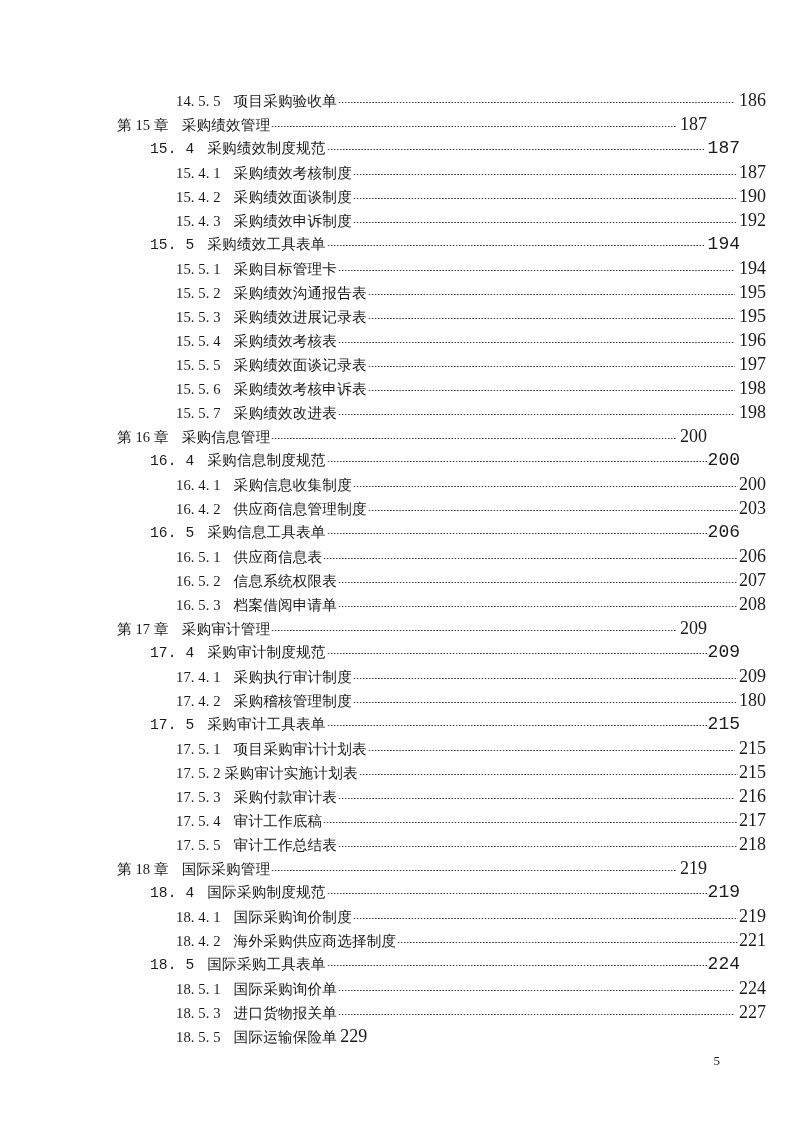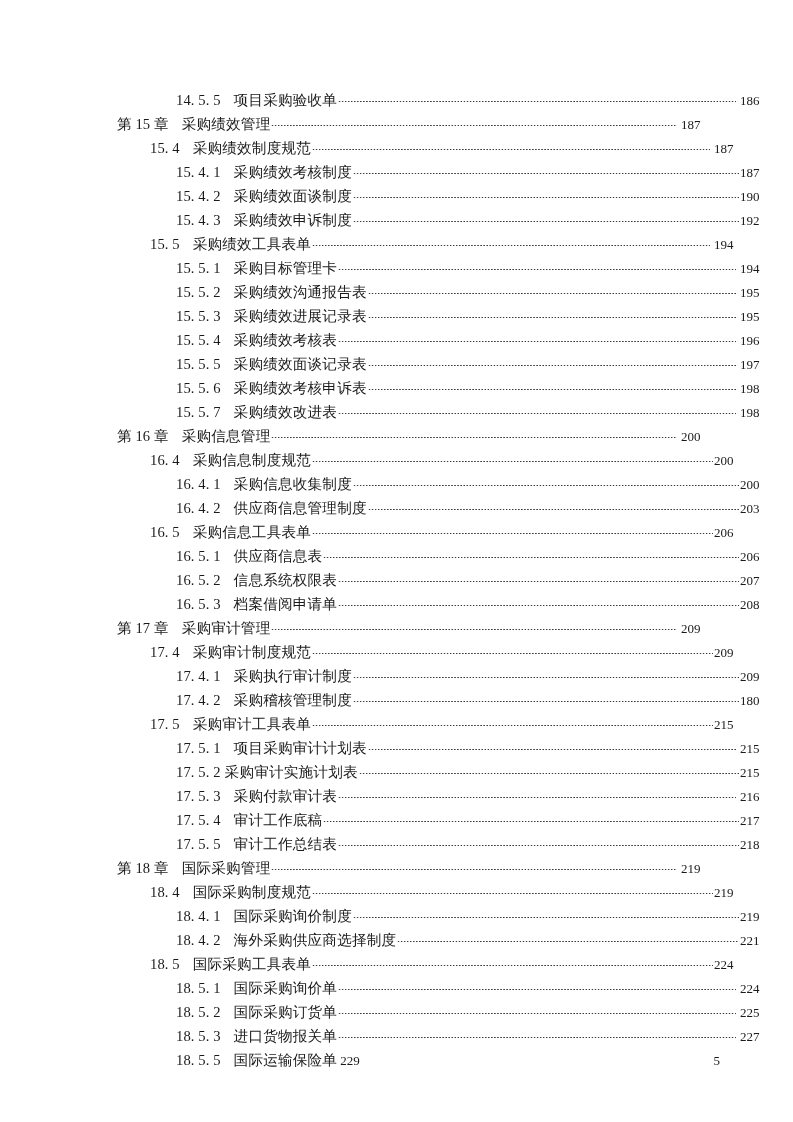--- a/index.html
+++ b/index.html
@@ -37,21 +37,21 @@
     width: 100%;
     height: 24px;
     line-height: 24px;
     font-size: 14.6px;
     white-space: nowrap;
     overflow: hidden;
   }
 
   
   .lvl-1 { padding-left: 14px; }
-  .lvl-2 { padding-left: 47px; }
+  .lvl-2 { padding-left: 47px; font-family: Liberation Mono, monospace; }
   .lvl-3 { padding-left: 73px; }
 
   .toc-num {
     flex: 0 0 auto;
     letter-spacing: 0.1px;
   }
 
   .toc-gap-wide { display: inline-block; width: 13px; flex: 0 0 auto; }
   .toc-gap-narrow { display: inline-block; width: 4px; flex: 0 0 auto; }
 
@@ -76,23 +76,23 @@
     bottom: 0.22em;
     height: 1px;
     background-image: radial-gradient(circle, #3a3a3a 0.55px, rgba(0,0,0,0) 0.8px);
     background-size: 3.05px 1px;
     background-repeat: repeat-x;
     background-position: left bottom;
   }
 
   .toc-page {
     flex: 0 0 auto;
-    text-align: left;
+    text-align: center;
     min-width: 26px;
-    font-size: 13px;
+    font-size: 18px;
   }
 
   
   .pg-sp-1 { padding-left: 3px; }
   .pg-sp-0 { padding-left: 0px; }
 
   #page-number {
     position: absolute;
     right: 73px;
     top: 1053px;
@@ -367,27 +367,20 @@
         <span class="toc-page pg-sp-0">224</span>
       </div>
       <div class="toc-line lvl-3">
         <span class="toc-num">18. 5. 1</span>
         <span class="toc-gap-wide"></span>
         <span class="toc-title">国际采购询价单</span>
         <span class="toc-dots"></span>
         <span class="toc-page pg-sp-1">224</span>
       </div>
       <div class="toc-line lvl-3">
-        <span class="toc-num">18. 5. 2</span>
-        <span class="toc-gap-wide"></span>
-        <span class="toc-title">国际采购订货单</span>
-        <span class="toc-dots"></span>
-        <span class="toc-page pg-sp-1">225</span>
-      </div>
-      <div class="toc-line lvl-3">
         <span class="toc-num">18. 5. 3</span>
         <span class="toc-gap-wide"></span>
         <span class="toc-title">进口货物报关单</span>
         <span class="toc-dots"></span>
         <span class="toc-page pg-sp-1">227</span>
       </div>
       <div class="toc-line lvl-3">
         <span class="toc-num">18. 5. 5</span>
         <span class="toc-gap-wide"></span>
         <span class="toc-title">国际运输保险单</span>

